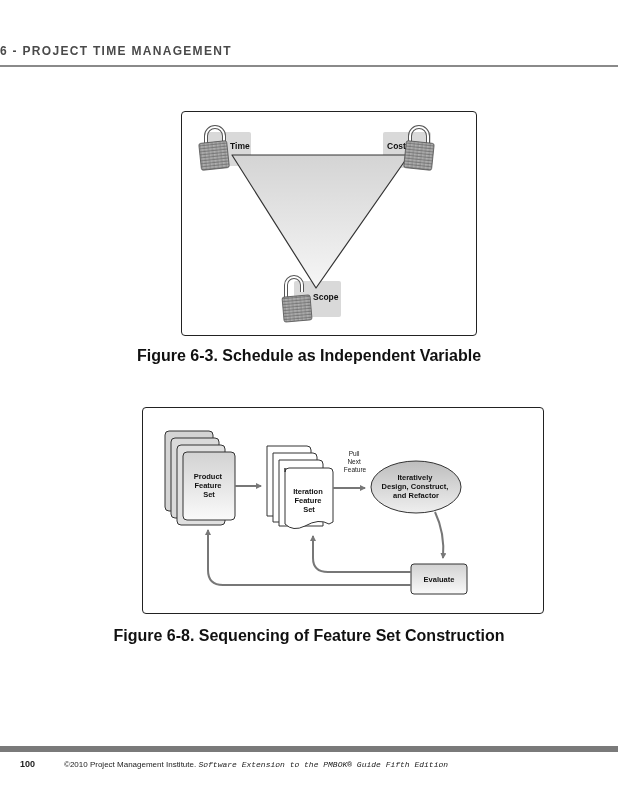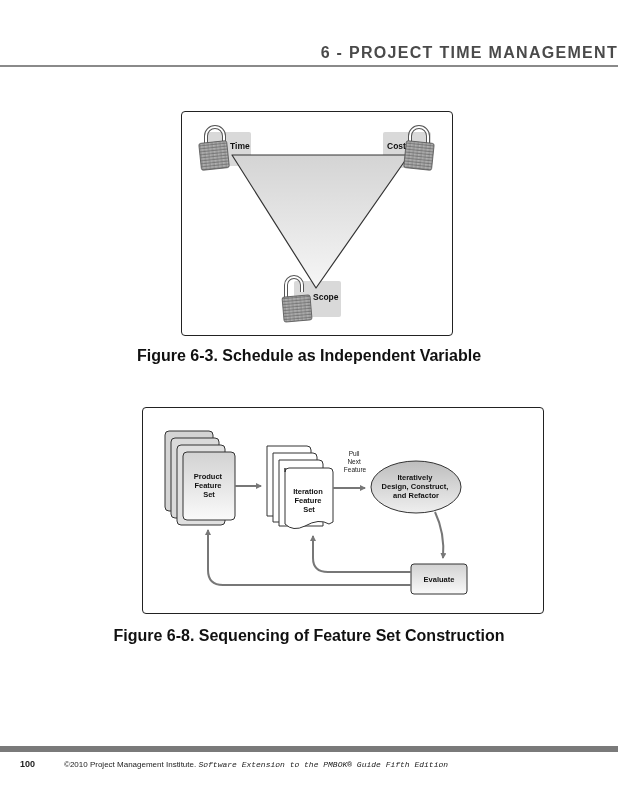--- a/index.html
+++ b/index.html
@@ -1,20 +1,20 @@
 <!DOCTYPE html>
 <html><head>
 <meta charset="utf-8">
 <style>
   html, body { margin:0; padding:0; background:#ffffff; }
   body { width:618px; height:800px; position:relative; overflow:hidden; font-family:"Liberation Sans", sans-serif; color:#111; }
-  .header-title { position:absolute; top:44px; left:0; width:618px; text-align:right; font-size:16px; font-weight:bold; letter-spacing:1.3px; color:#4a4a4a; font-family:"Liberation Sans", sans-serif; }
+  .header-title { position:absolute; top:44px; left:0; width:618px; text-align:left; font-size:12px; font-weight:bold; letter-spacing:1.3px; color:#4a4a4a; font-family:"Liberation Sans", sans-serif; }
   .header-rule { position:absolute; top:65px; left:0; width:618px; height:2px; background:#8a8a8a; }
   .fig-box { position:absolute; border:1.3px solid #222; border-radius:4px; background:#fff; box-sizing:border-box; }
-  .fig1 { left:181px; top:111px; width:272px; height:225px; }
+  .fig1 { left:181px; top:111px; width:296px; height:225px; }
   .fig2 { left:142px; top:407px; width:402px; height:207px; }
   .fig-svg { position:absolute; left:0; top:0; }
   .caption { position:absolute; left:0; width:618px; text-align:center; font-size:16px; font-weight:bold; color:#111; font-family:"Liberation Sans", sans-serif; }
   .cap1 { top:347px; }
   .cap2 { top:627px; }
   .footer-bar { position:absolute; top:746px; left:0; width:618px; height:6px; background:#7a7a7a; }
   .page-num { position:absolute; top:759px; left:20px; font-size:9px; font-weight:bold; color:#222;text-align:right; }
   .footer-text { position:absolute; top:760px; left:64px; font-size:8px; color:#222; }
   .footer-text i { font-style:italic;font-family:Liberation Mono, monospace; }
   .svg-label { font-family:"Liberation Sans", sans-serif; font-weight:bold; fill:#111; }

